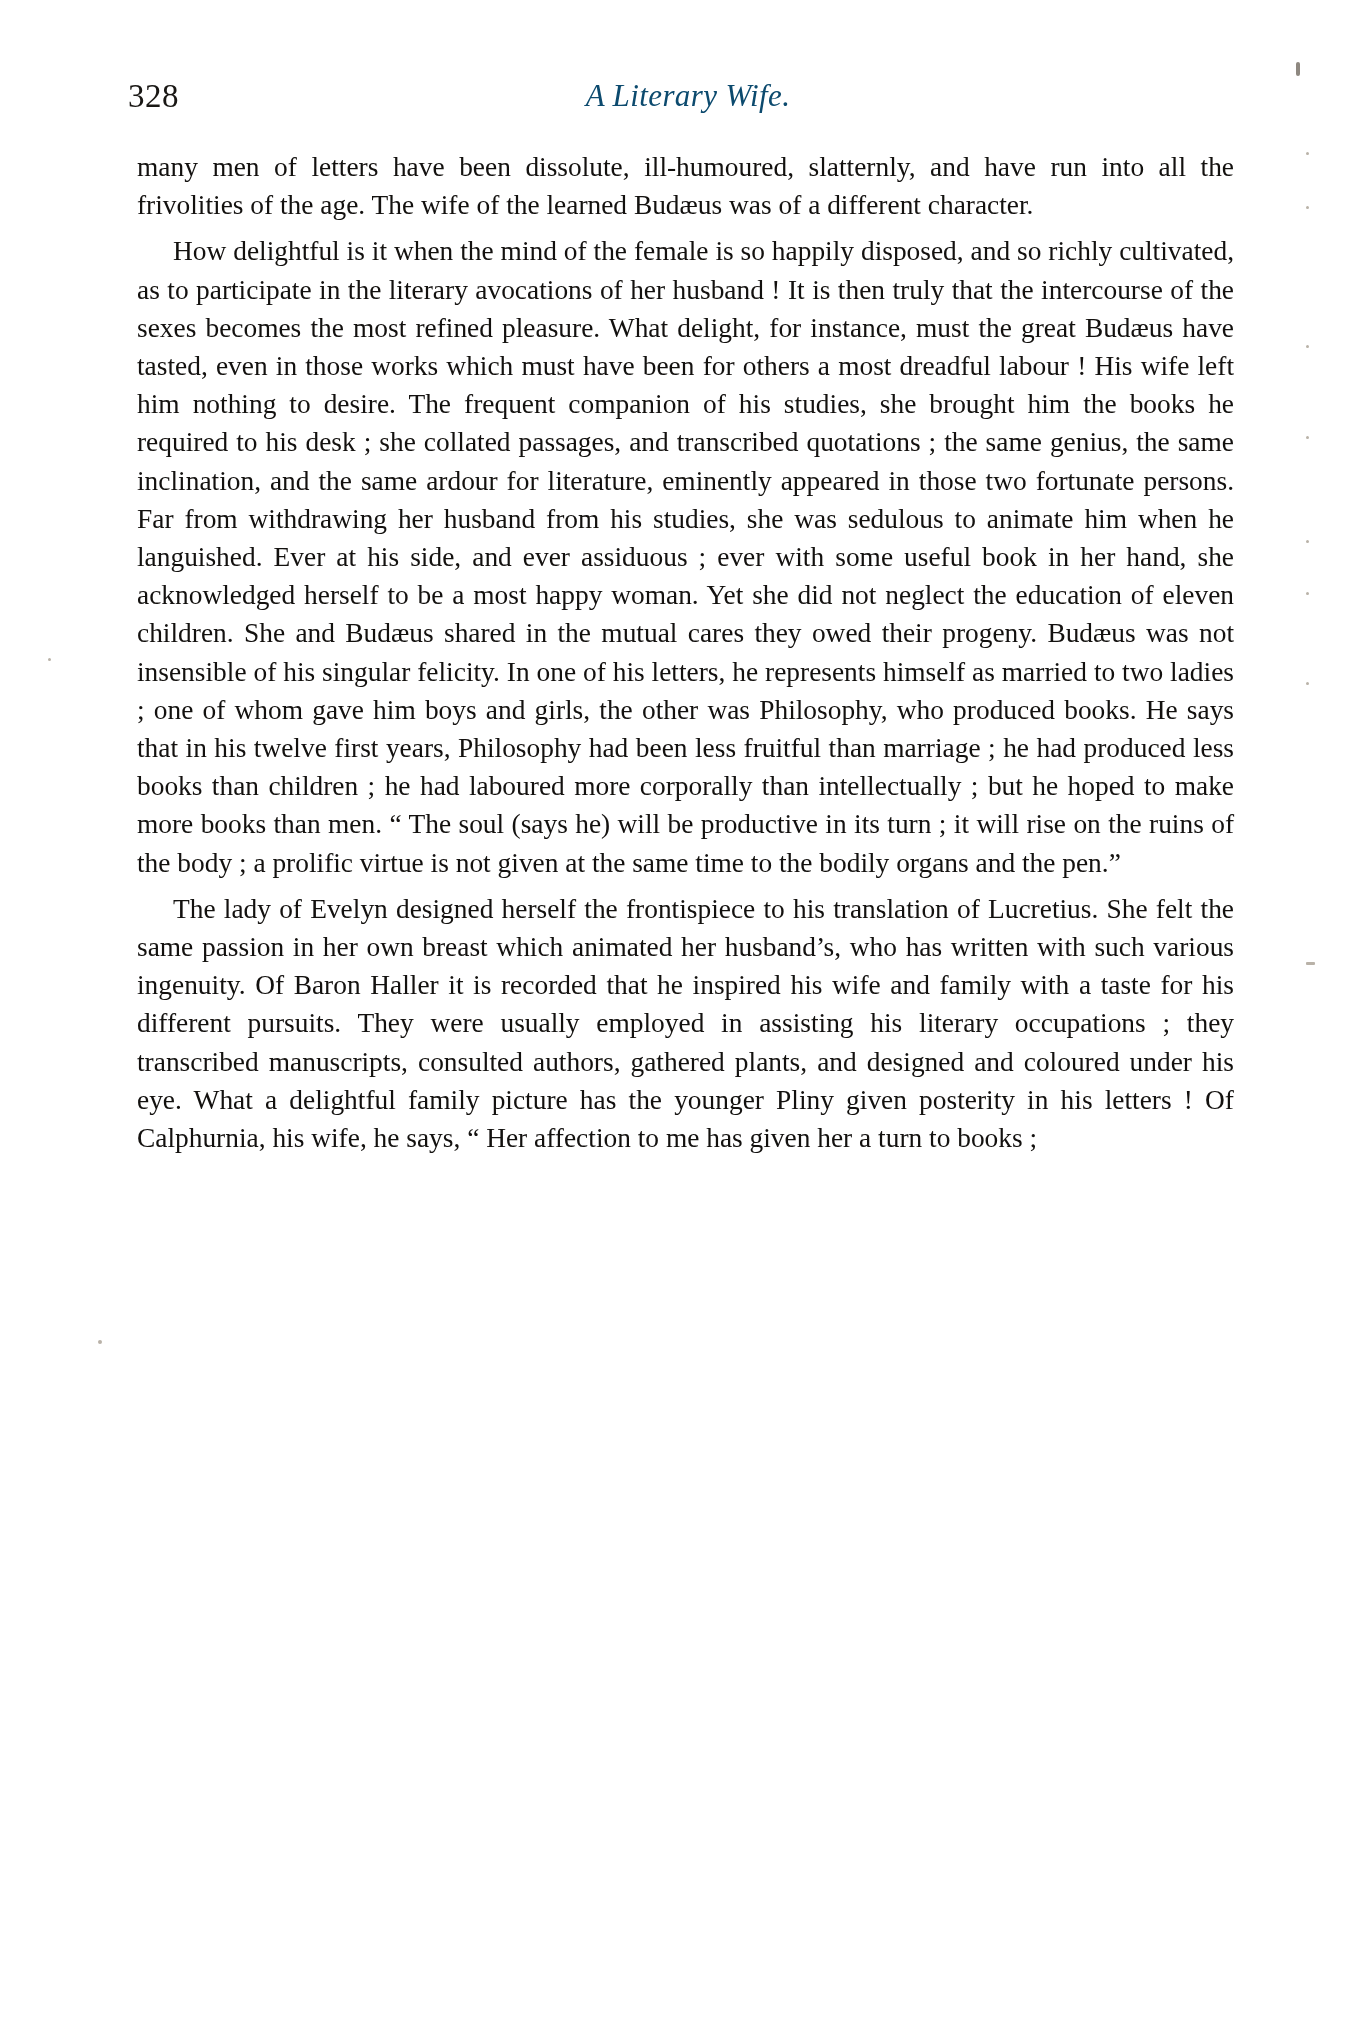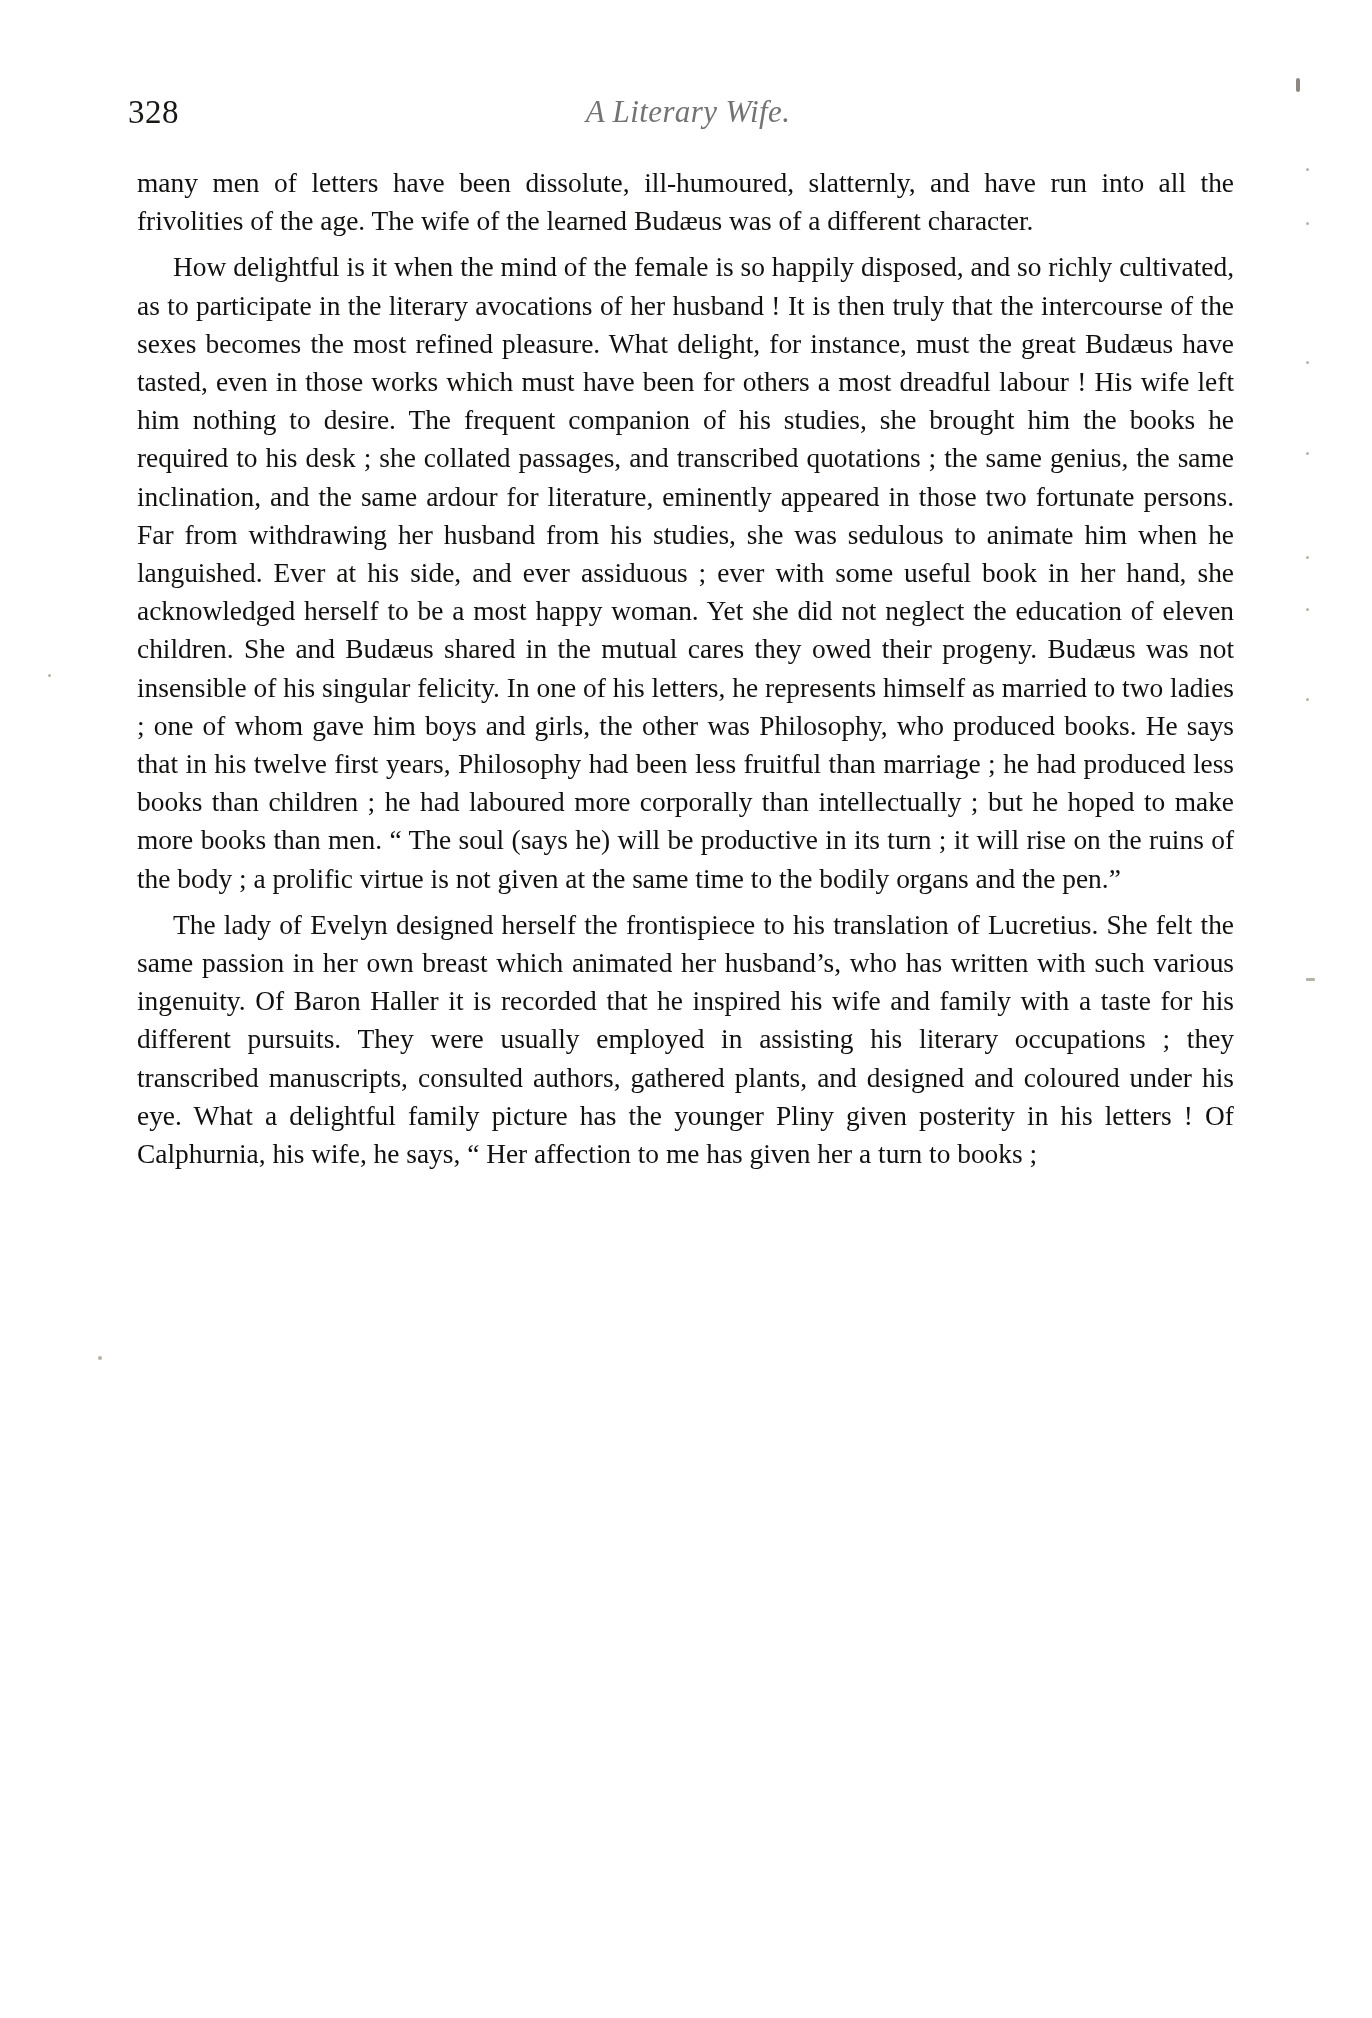--- a/index.html
+++ b/index.html
@@ -10,21 +10,21 @@
   body {
     width: 1372px;
     height: 2018px;
     position: relative;
     font-family: "Liberation Serif", serif;
     color: #100e0c;
     overflow: hidden;
   }
   .page {
     position: absolute;
-    top: 16px; left: 0;
+    top: 0; left: 0;
     width: 1372px;
     height: 1978px;
     background: #ffffff;
   }
   .header {
     position: absolute;
     top: 78px;
     left: 128px;
     width: 1120px;
     height: 46px;
@@ -38,21 +38,21 @@
     color: #191714;
   }
   .running-title {
     position: absolute;
     left: 0;
     top: 0;
     width: 1120px;
     text-align: center;
     font-size: 31px;
     font-style: italic;
-    color: #737373;
+    color: #0c4a6e;
     letter-spacing: 0.4px;
   }
   .body-text {
     position: absolute;
     top: 140px;
     left: 129px;
     width: 1113px;
     font-size: 27.4px;
     line-height: 38.2px;
     text-align: justify;

